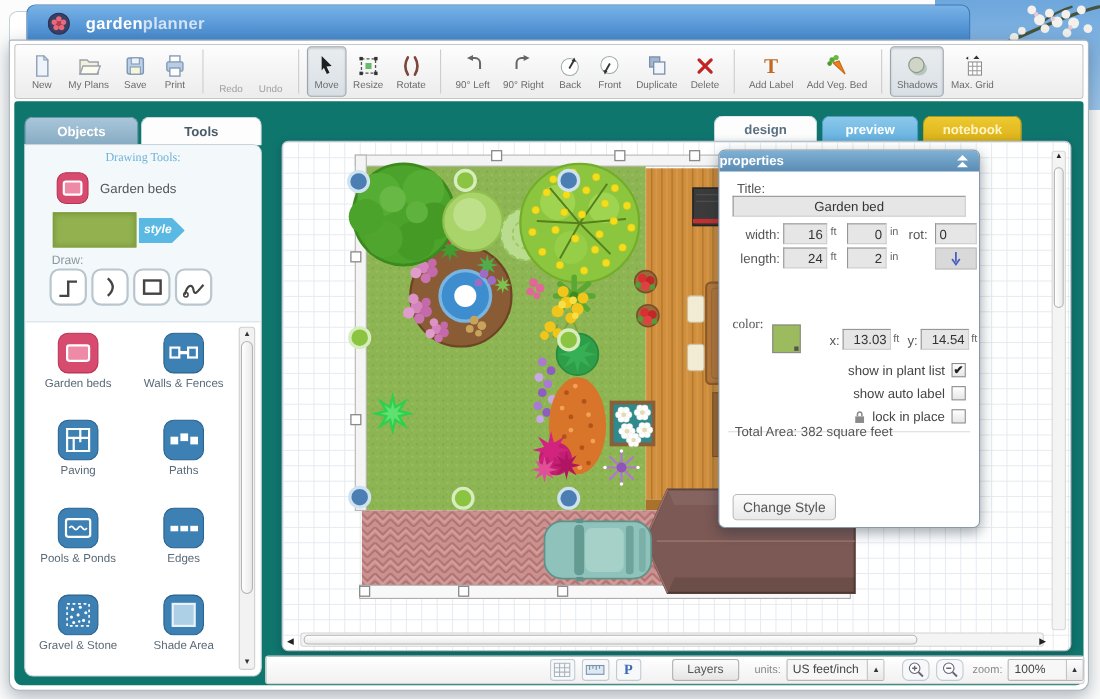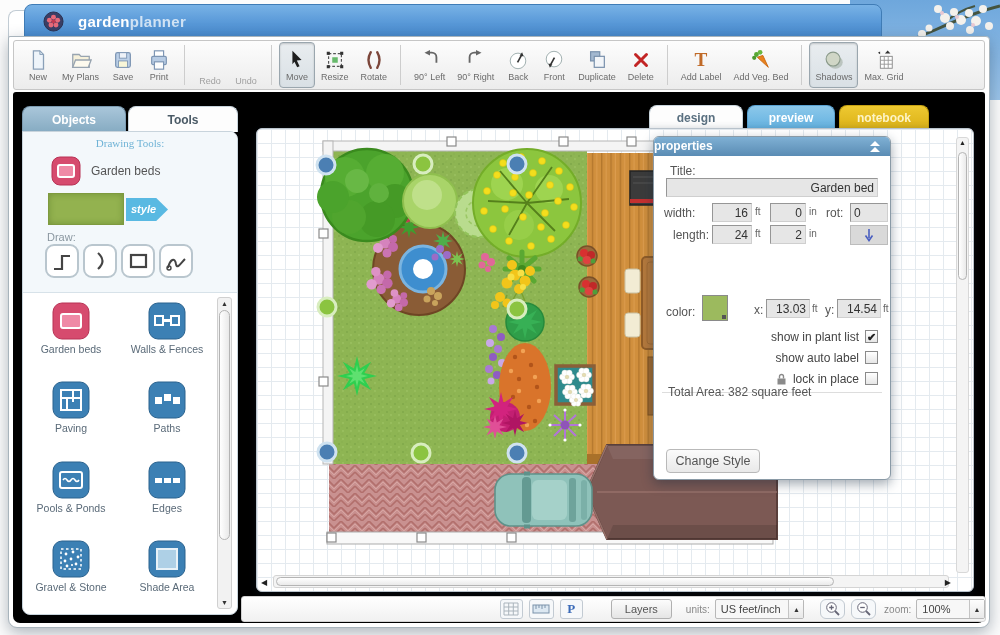--- a/index.html
+++ b/index.html
@@ -24,21 +24,21 @@
   .toolbar { position:absolute; left:4px; top:3px; width:972px; height:50px; border:1px solid #c6c6c6; border-radius:3px;
     background:linear-gradient(#fdfdfd,#ececec); display:flex; align-items:center; padding:0 6px; }
   .tbtn { display:flex; flex-direction:column; align-items:center; justify-content:center; min-width:36px; height:46px; padding:1px 5px; border:1px solid transparent; border-radius:4px; cursor:default; }
   .tbtn.sel { border-color:#9aa6ae; background:linear-gradient(#e9edf0,#d9e0e5); box-shadow:inset 0 1px 2px rgba(0,0,0,.18); }
   .tbtn svg { width:22px; height:22px; }
   .tlabel { font-size:9px; color:#6b6b6b; white-space:nowrap; margin-top:1px; }
   .tlabel.dim { color:#a0a0a0;margin-top:32px; }
   .tsep { width:1px; height:40px; background:#cdcdcd; margin:0 7px; }
 
   
-  .app-body { position:absolute; left:4px; top:55px; width:972px; height:531px; background:#000000; border-radius:3px 3px 7px 7px; }
+  .app-body { position:absolute; left:4px; top:55px; width:972px; height:531px; background:#0f766e; border-radius:3px 3px 7px 7px; }
 
   
   .ltab { position:absolute; top:14px; height:26px; border-radius:8px 8px 0 0; font-size:12px; font-weight:bold; text-align:center; line-height:26px; cursor:default; }
   .ltab.objects { left:9px; width:104px; background:linear-gradient(#a9c6da,#86abc2); color:#fff; border:1px solid #7d9cb2; border-bottom:none; }
   .ltab.tools { left:115px; width:110px; background:#fdfdfd; color:#4a5a66; border:1px solid #c8d4dc; border-bottom:none; }
   .left-panel { position:absolute; left:9px; top:39px; width:216px; height:484px; background:#fff; border:1px solid #c8d4dc; border-radius:0 8px 8px 8px; overflow:hidden; }
   .dt-section { position:absolute; left:0; top:0; width:100%; height:161px; background:#f3f8fb; border-bottom:1px solid #d7e2e9; }
   .dt-head { text-align:center; color:#6fb3d6; font-size:11px; padding-top:5px;font-family:Liberation Serif, serif; }
   .dt-tool-icon { position:absolute; left:28px; top:24px; width:30px; height:30px; }
   .dt-tool-label { position:absolute; left:68px; top:32px; font-size:12px; color:#555; }
@@ -757,42 +757,42 @@
       <div class="props">
         <div class="props-header">
           <span>properties</span>
           <svg class="props-collapse" viewBox="0 0 14 13">
               <path d="M2 6l5-5 5 5z" fill="#fff"></path>
               <path d="M2 12l5-5 5 5z" fill="#fff"></path>
             </svg>
         </div>
 
         <div class="plabel" style="left:16px; top:27px;">Title:</div>
-        <input class="pinput" style="left: 12px; top: 41px; width: 212px; height: 19px; text-align: right;" value="Garden bed">
-
-        <div class="plabel" style="left:10px; top:69px; width:45px; ">width:</div>
+        <input class="pinput" style="left: 12px; top: 41px; width: 212px; height: 19px; text-align: center;" value="Garden bed">
+
+        <div class="plabel" style="left:10px; top:69px; width:45px; text-align:right;">width:</div>
         <input class="pinput" style="left: 58px; top: 66px; width: 40px; height: 19px;" value="16">
         <div class="punit" style="left:101px; top:69px;">ft</div>
         <input class="pinput" style="left: 116px; top: 66px; width: 36px; height: 19px;" value="0">
         <div class="punit" style="left:155px; top:69px;">in</div>
         <div class="plabel" style="left:172px; top:69px;">rot:</div>
         <input class="pinput" style="left: 196px; top: 66px; width: 38px; height: 19px; text-align: left;" value="0">
 
         <div class="plabel" style="left:6px; top:91px; width:49px; text-align:right;">length:</div>
         <input class="pinput" style="left: 58px; top: 88px; width: 40px; height: 19px;" value="24">
         <div class="punit" style="left:101px; top:91px;">ft</div>
         <input class="pinput" style="left: 116px; top: 88px; width: 36px; height: 19px;" value="2">
         <div class="punit" style="left:155px; top:91px;">in</div>
         <div class="rot-stepper">
           <svg width="10" height="14" viewBox="0 0 10 14">
               <path d="M5 1v9M1.5 7.5L5 12.5l3.5-5" stroke="#4a5fc0" stroke-width="1.6" fill="none"></path>
             </svg>
         </div>
 
-        <div class="plabel" style="left:12px; top:168px;">color:</div>
+        <div class="plabel" style="left:12px; top:150px;font-family:Liberation Serif, serif;">color:</div>
         <div class="abs" style="left:48px; top:158px; width:26px; height:26px; background:#9cba5e; border:1px solid #8a8a8a;">
           <div class="abs" style="right:1px; bottom:1px; width:4px; height:4px; background:#555;"></div>
         </div>
         <div class="plabel" style="left:100px; top:166px;">x:</div>
         <input class="pinput" style="left: 112px; top: 162px; width: 44px; height: 19px;" value="13.03">
         <div class="punit" style="left:158px; top:166px;">ft</div>
         <div class="plabel" style="left:171px; top:166px;">y:</div>
         <input class="pinput" style="left: 183px; top: 162px; width: 44px; height: 19px;" value="14.54">
         <div class="punit" style="left:229px; top:166px;">ft</div>
 

